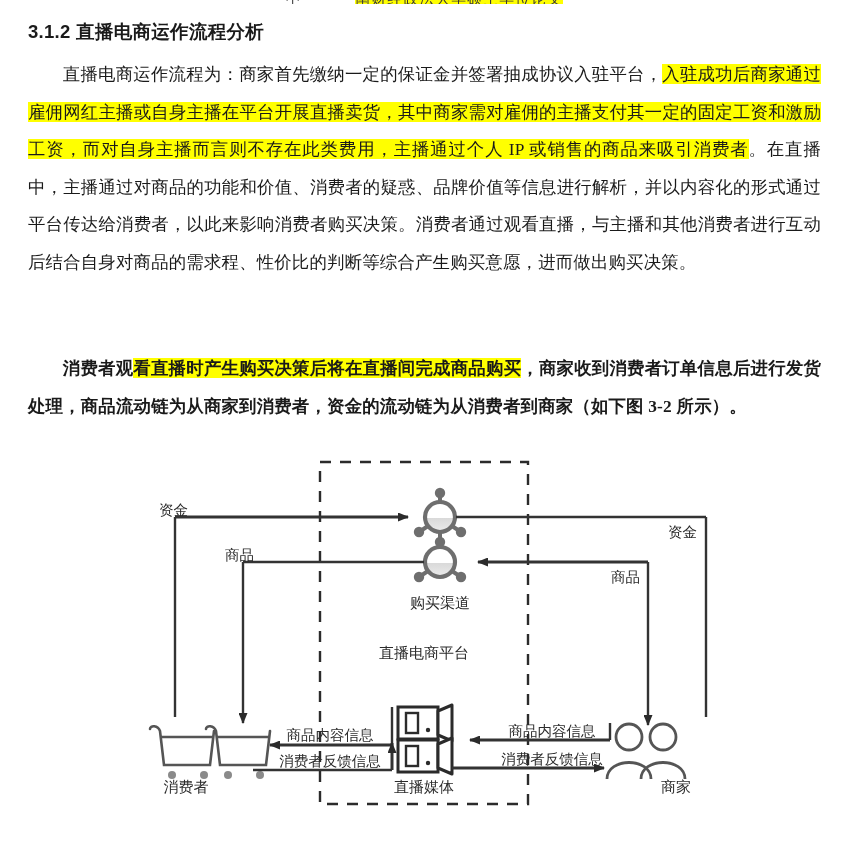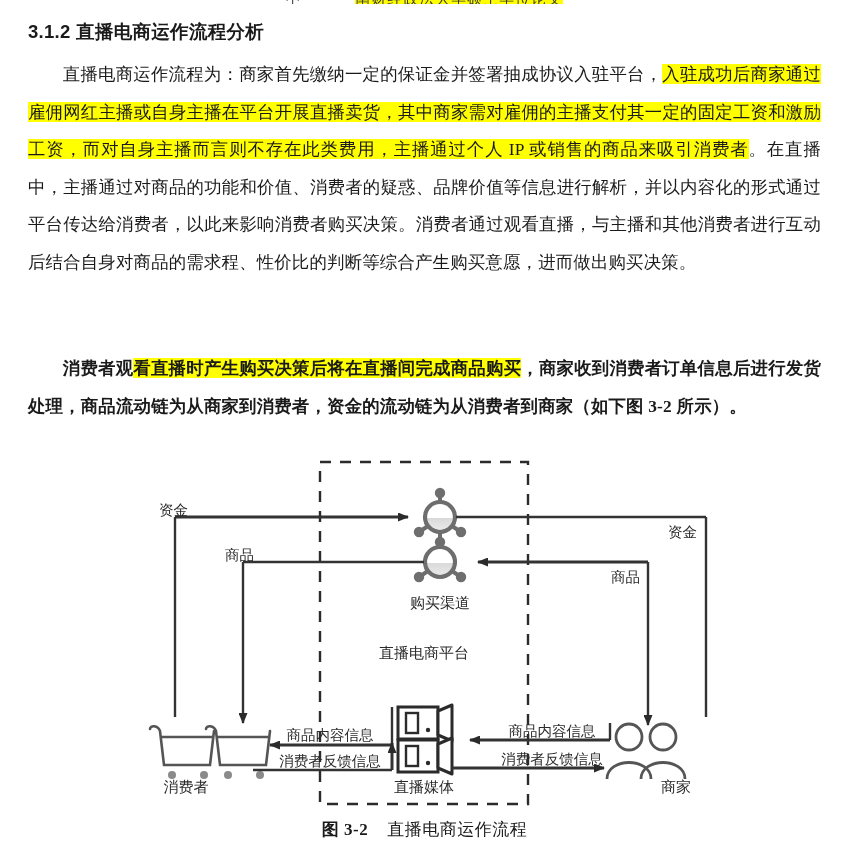--- a/index.html
+++ b/index.html
@@ -174,19 +174,14 @@
 
       <line x1="610" y1="285" x2="470" y2="285" stroke="#333" stroke-width="3" marker-end="url(#ah)"></line>
       <line x1="610" y1="285" x2="610" y2="268" stroke="#333" stroke-width="2.4"></line>
       <text x="552" y="281" text-anchor="middle" font-family="'Liberation Sans','DejaVu Sans',sans-serif" font-size="14.5" fill="#2b2b2b" id="lbl-pinfo-right">商品内容信息</text>
 
       <line x1="452" y1="313" x2="604" y2="313" stroke="#333" stroke-width="3" marker-end="url(#ah)"></line>
       <text x="552" y="309" text-anchor="middle" font-family="'Liberation Sans','DejaVu Sans',sans-serif" font-size="14.5" fill="#2b2b2b" id="lbl-fb-right">消费者反馈信息</text>
     </svg>
   </div>
 
-  <div class="caption">
-    <span class="num">图 3-2</span>
-    <span>&nbsp;&nbsp;</span>
-    <span>直播电商运作流程</span>
-  </div>
 
 </div>
 
 </body></html>

